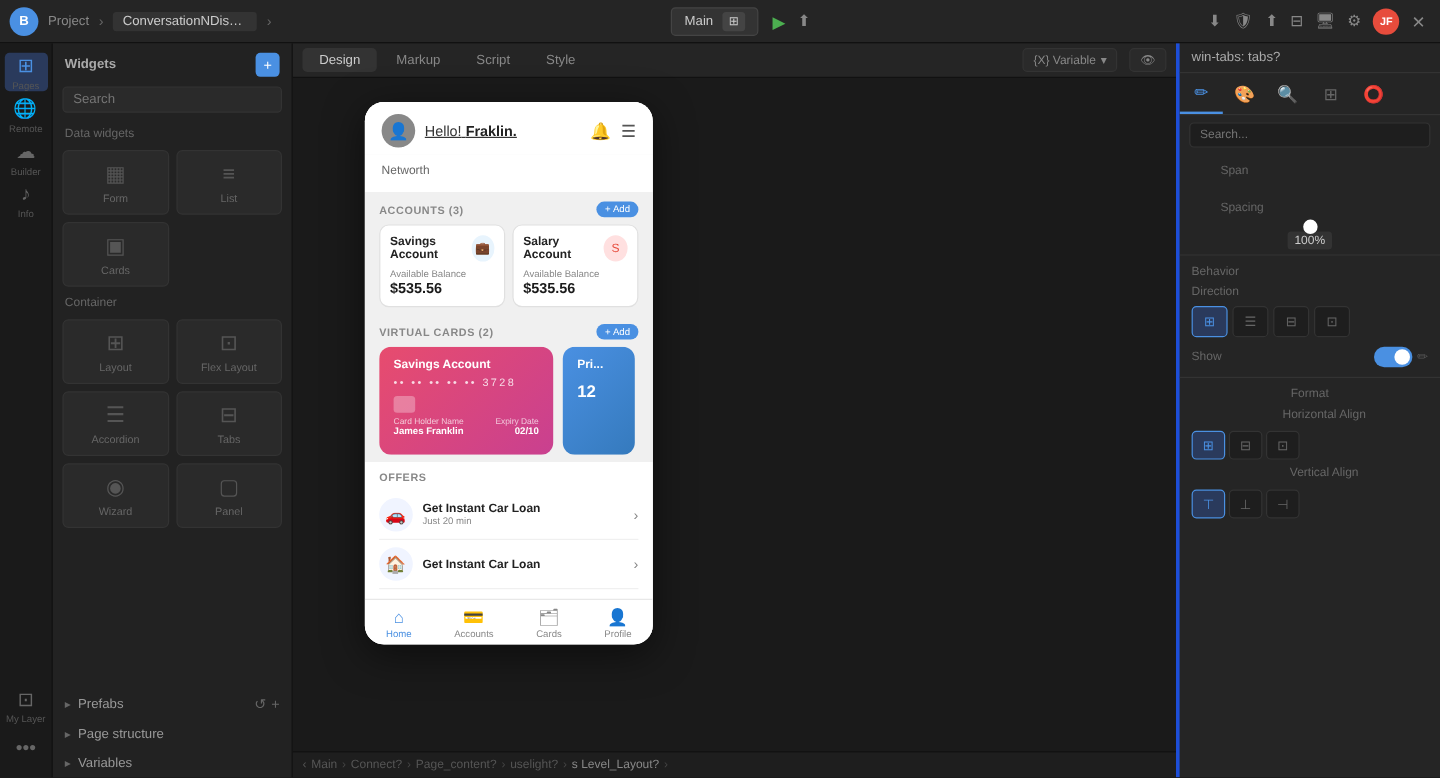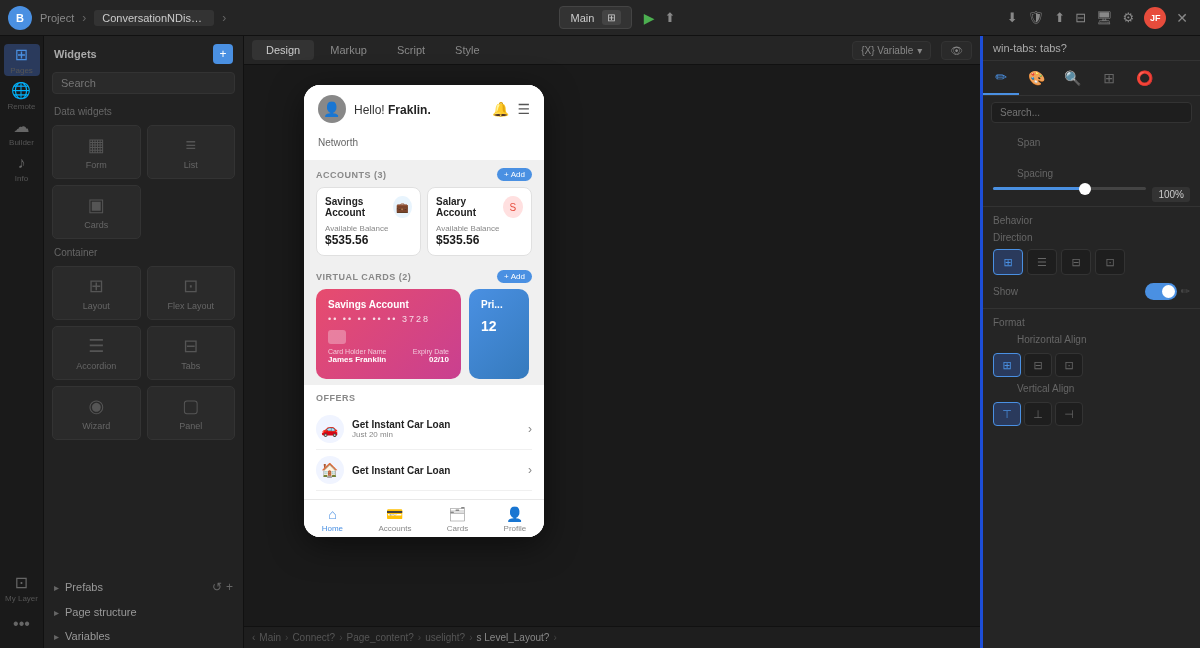--- a/index.html
+++ b/index.html
@@ -56,21 +56,21 @@
     .variable-btn { margin-left: auto; background: #2a2a2a; border: 1px solid #333; border-radius: 4px; padding: 3px 8px; font-size: 10px; color: #888; display: flex; align-items: center; gap: 4px; }
     .preview-toggle { background: #2a2a2a; border: 1px solid #333; border-radius: 4px; padding: 3px 8px; font-size: 10px; color: #888; display: flex; align-items: center; }
 
     
     .phone-container { position: absolute; top: 20px; left: 60px; width: 240px; background: white; border-radius: 16px; overflow: hidden; box-shadow: 0 8px 32px rgba(0,0,0,0.5); }
     .phone-screen { background: #f5f5f5; }
 
     
     .phone-header { background: white; padding: 10px 14px 6px; display: flex; align-items: center; justify-content: space-between; }
     .phone-avatar { width: 28px; height: 28px; border-radius: 50%; background: #888; overflow: hidden; display: flex; align-items: center; justify-content: center; font-size: 14px; }
-    .hello-text { font-size: 12px; color: #333; font-weight: 500; }
+    .hello-text { font-size: 12px; color: #333; font-weight: 500; text-decoration: underline; }
     .hello-name { color: #222; font-weight: 700; }
     .phone-icons { display: flex; gap: 8px; }
     .phone-icon { font-size: 14px; color: #555; }
 
     .networth-section { background: white; padding: 8px 14px 12px; }
     .networth-label { font-size: 10px; color: #666; }
     .networth-row { display: flex; align-items: flex-end; justify-content: space-between; }
     .networth-value { font-size: 20px; font-weight: 700; color: #1a1a1a; }
     .networth-change { display: flex; flex-direction: column; align-items: flex-end; gap: 2px; }
     .trend-arrow { font-size: 12px; color: #4a90e2; }
@@ -126,38 +126,38 @@
 
     
     .right-panel { width: 220px; background: #252525; border-left: 3px solid #1d4ed8; display: flex; flex-direction: column; overflow: hidden; }
     .right-panel-header { padding: 6px 10px; font-size: 11px; color: #aaa; border-bottom: 1px solid #333; display: flex; align-items: center; }
     .right-tabs { display: flex; border-bottom: 1px solid #333; }
     .right-tab { width: 36px; height: 34px; display: flex; align-items: center; justify-content: center; cursor: pointer; color: #666; font-size: 14px; }
     .right-tab.active { border-bottom: 2px solid #4a90e2; color: #4a90e2; }
     .right-search { margin: 6px 8px; background: #1e1e1e; border: 1px solid #333; border-radius: 4px; padding: 4px 8px; font-size: 10px; color: #888; }
     .right-section { padding: 8px 10px 4px; }
     .right-section-label { font-size: 10px; color: #666; margin-bottom: 8px; margin-left: 24px; }
-    .spacing-row { display: flex; align-items: flex-start; gap: 6px; }
+    .spacing-row { display: flex; align-items: center; gap: 6px; flex-direction: column; }
     .spacing-slider { flex: 1; height: 3px; background: #444; border-radius: 2px; position: relative; }
     .spacing-thumb { position: absolute; width: 12px; height: 12px; background: white; border-radius: 50%; top: -4.5px; left: 60%; transform: translateX(-50%); cursor: pointer; }
     .spacing-value { background: #333; border-radius: 3px; padding: 2px 6px; font-size: 10px; color: #ccc; min-width: 36px; text-align: center; }
     .slider-track-blue { position: absolute; left: 0; height: 100%; width: 60%; background: #4a90e2; border-radius: 2px; }
     .accessibility-section { padding: 8px 10px; border-top: 1px solid #333; }
     .input-field { background: #1e1e1e; border: 1px solid #333; border-radius: 4px; padding: 5px 8px; font-size: 10px; color: #888; width: 100%; margin-top: 4px; }
     .behavior-section { padding: 8px 10px; border-top: 1px solid #333; }
     .behavior-label { font-size: 10px; color: #666; margin-bottom: 6px; }
     .direction-btns { display: flex; gap: 4px; margin-top: 4px; }
     .dir-btn { background: #1e1e1e; border: 1px solid #333; border-radius: 4px; width: 30px; height: 26px; display: flex; align-items: center; justify-content: center; font-size: 11px; color: #666; cursor: pointer; }
     .dir-btn.active { background: #2a3a5c; border-color: #4a90e2; color: #4a90e2; }
     .show-row { display: flex; align-items: center; justify-content: space-between; margin-top: 8px; }
     .show-label { font-size: 10px; color: #666; }
     .toggle { width: 32px; height: 17px; background: #4a90e2; border-radius: 10px; position: relative; cursor: pointer; }
     .toggle-thumb { position: absolute; width: 13px; height: 13px; background: white; border-radius: 50%; top: 2px; right: 2px; }
     .edit-icon-btn { color: #555; font-size: 11px; cursor: pointer; }
-    .format-section { padding: 8px 10px; border-top: 1px solid #333; }
+    .format-section { padding: 8px 10px; border-top: 1px solid #333; text-align: center; }
     .format-label { font-size: 10px; color: #666; margin-bottom: 6px; }
     .align-row { display: flex; gap: 3px; flex-wrap: wrap; }
     .align-btn { background: #1e1e1e; border: 1px solid #333; border-radius: 4px; width: 28px; height: 24px; display: flex; align-items: center; justify-content: center; font-size: 11px; color: #666; cursor: pointer; }
     .align-btn.active { background: #2a3a5c; border-color: #4a90e2; color: #4a90e2; }
     .v-align-row { display: flex; gap: 3px; margin-top: 4px; }
 
     .canvas-inner { position: relative; width: 100%; height: 100%; }
     .canvas-content { display: flex; flex-direction: column; height: 100%; }
   </style>
 </head>

